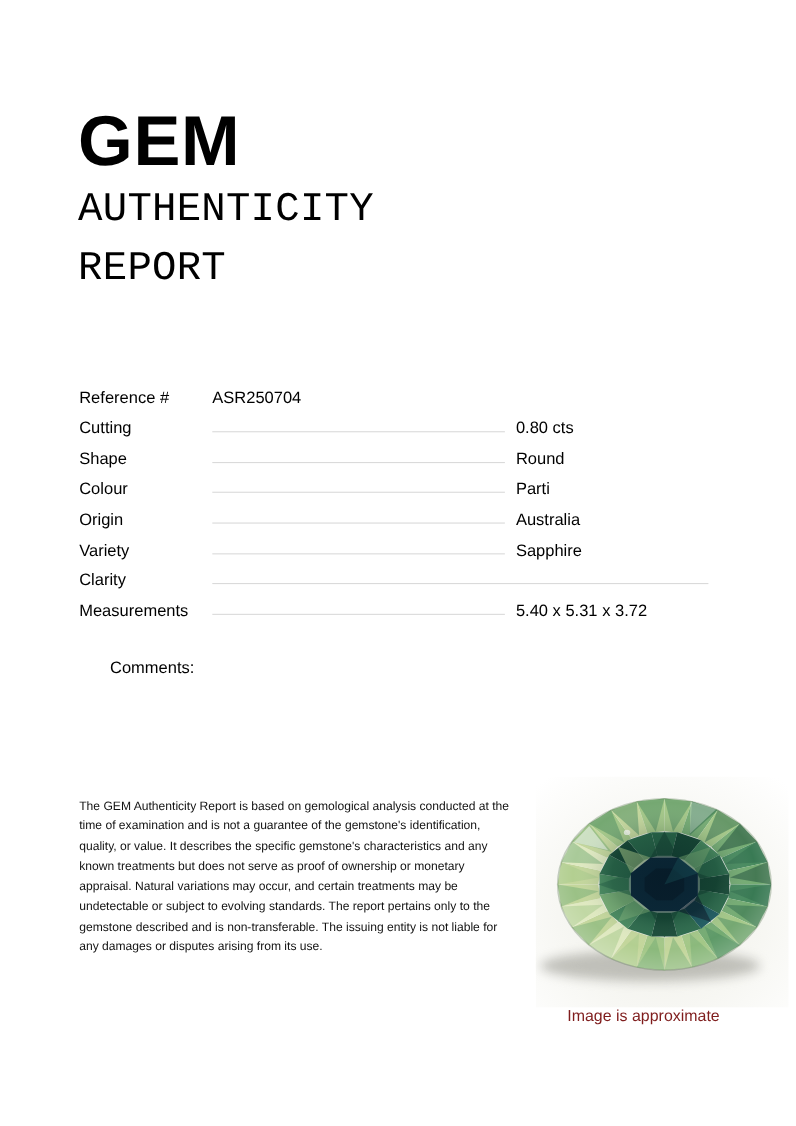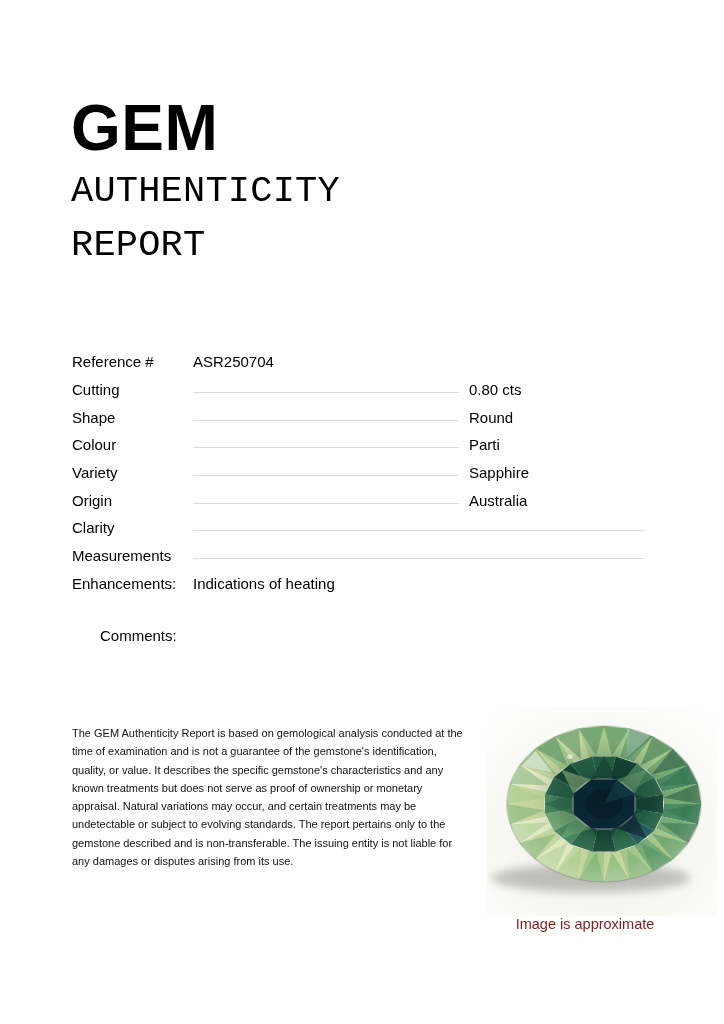--- a/index.html
+++ b/index.html
@@ -51,41 +51,37 @@
     <span class="label">Shape</span>
     <span class="leader"></span>
     <span class="value">Round</span>
   </div>
     <div class="row has-leader">
     <span class="label">Colour</span>
     <span class="leader"></span>
     <span class="value">Parti</span>
   </div>
     <div class="row has-leader">
+    <span class="label">Origin</span>
+    <span class="leader"></span>
+    <span class="value">Australia</span>
+  </div>
+    <div class="row has-leader">
     <span class="label">Variety</span>
     <span class="leader"></span>
     <span class="value">Sapphire</span>
-  </div>
-    <div class="row has-leader">
-    <span class="label">Origin</span>
-    <span class="leader"></span>
-    <span class="value">Australia</span>
   </div>
     <div class="row has-leader">
     <span class="label">Clarity</span>
     <span class="leader"></span>
   </div>
     <div class="row has-leader">
     <span class="label">Measurements</span>
     <span class="leader"></span>
-  </div>
-    <div class="row no-leader">
-    <span class="label">Enhancements:</span>
-
-    <span class="value">Indications of heating</span>
+    <span class="value">5.40 x 5.31 x 3.72</span>
   </div>
     <div class="row no-leader indent gap">
     <span class="label">Comments:</span>
 
     <span class="value"></span>
   </div>
   </div>
 
 <div class="disclaimer">The GEM Authenticity Report is based on gemological analysis conducted at the time of examination and is not a guarantee of the gemstone's identification, quality, or value. It describes the specific gemstone's characteristics and any known treatments but does not serve as proof of ownership or monetary appraisal. Natural variations may occur, and certain treatments may be undetectable or subject to evolving standards. The report pertains only to the gemstone described and is non-transferable. The issuing entity is not liable for any damages or disputes arising from its use.</div>
 

